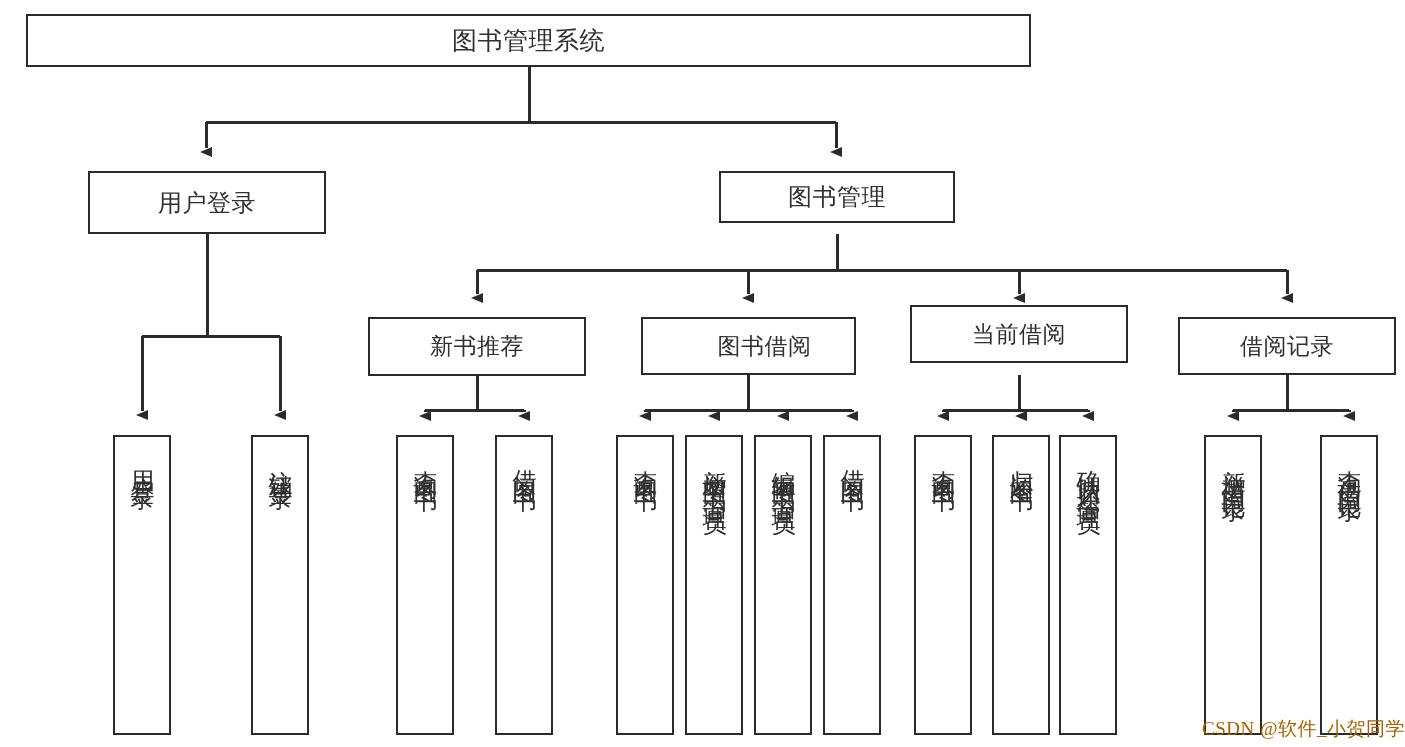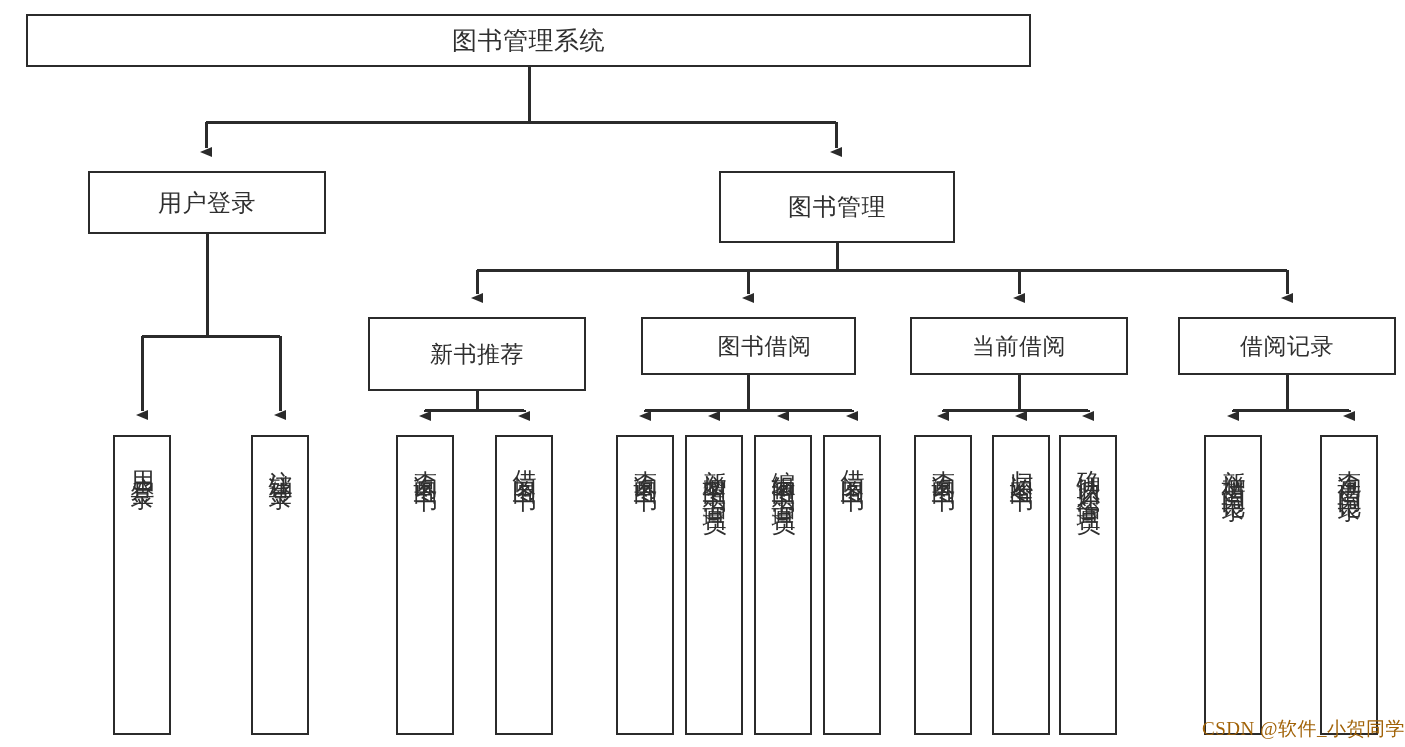--- a/index.html
+++ b/index.html
@@ -134,31 +134,31 @@
     </g>
   </svg>
 
   <div class="node node-root" id="node-root" style="left: 18px; top: 14px; width: 1005px; height: 53px;">
     <span class="label">图书管理系统</span>
   </div>
 
   <div class="node node-l1" id="node-user-login" style="left: 80px; top: 171px; width: 238px; height: 63px;">
     <span class="label">用户登录</span>
   </div>
-  <div class="node node-l1" id="node-book-manage" style="left: 711px; top: 171px; width: 236px; height: 72px;">
+  <div class="node node-l1" id="node-book-manage" style="left: 711px; top: 171px; width: 236px; height: 52px;">
     <span class="label">图书管理</span>
   </div>
 
-  <div class="node node-l2" id="node-new-book-recommend" style="left: 360px; top: 317px; width: 218px; height: 74px;">
+  <div class="node node-l2" id="node-new-book-recommend" style="left: 360px; top: 317px; width: 218px; height: 59px;">
     <span class="label">新书推荐</span>
   </div>
   <div class="node node-l2" id="node-book-borrow" style="left: 633px; top: 317px; width: 215px; height: 58px; padding-left: 32px;">
     <span class="label">图书借阅</span>
   </div>
-  <div class="node node-l2" id="node-current-borrow" style="left: 902px; top: 317px; width: 218px; height: 58px;">
+  <div class="node node-l2" id="node-current-borrow" style="left: 902px; top: 305px; width: 218px; height: 58px;">
     <span class="label">当前借阅</span>
   </div>
   <div class="node node-l2" id="node-borrow-record" style="left: 1170px; top: 317px; width: 218px; height: 58px;">
     <span class="label">借阅记录</span>
   </div>
 
   <div class="node node-leaf" id="node-leaf-user-login" style="left: 105px; top: 435px; width: 58px; height: 300px;">
     <span class="label">用户登录</span>
   </div>
   <div class="node node-leaf" id="node-leaf-user-logout" style="left: 243px; top: 435px; width: 58px; height: 300px;">

